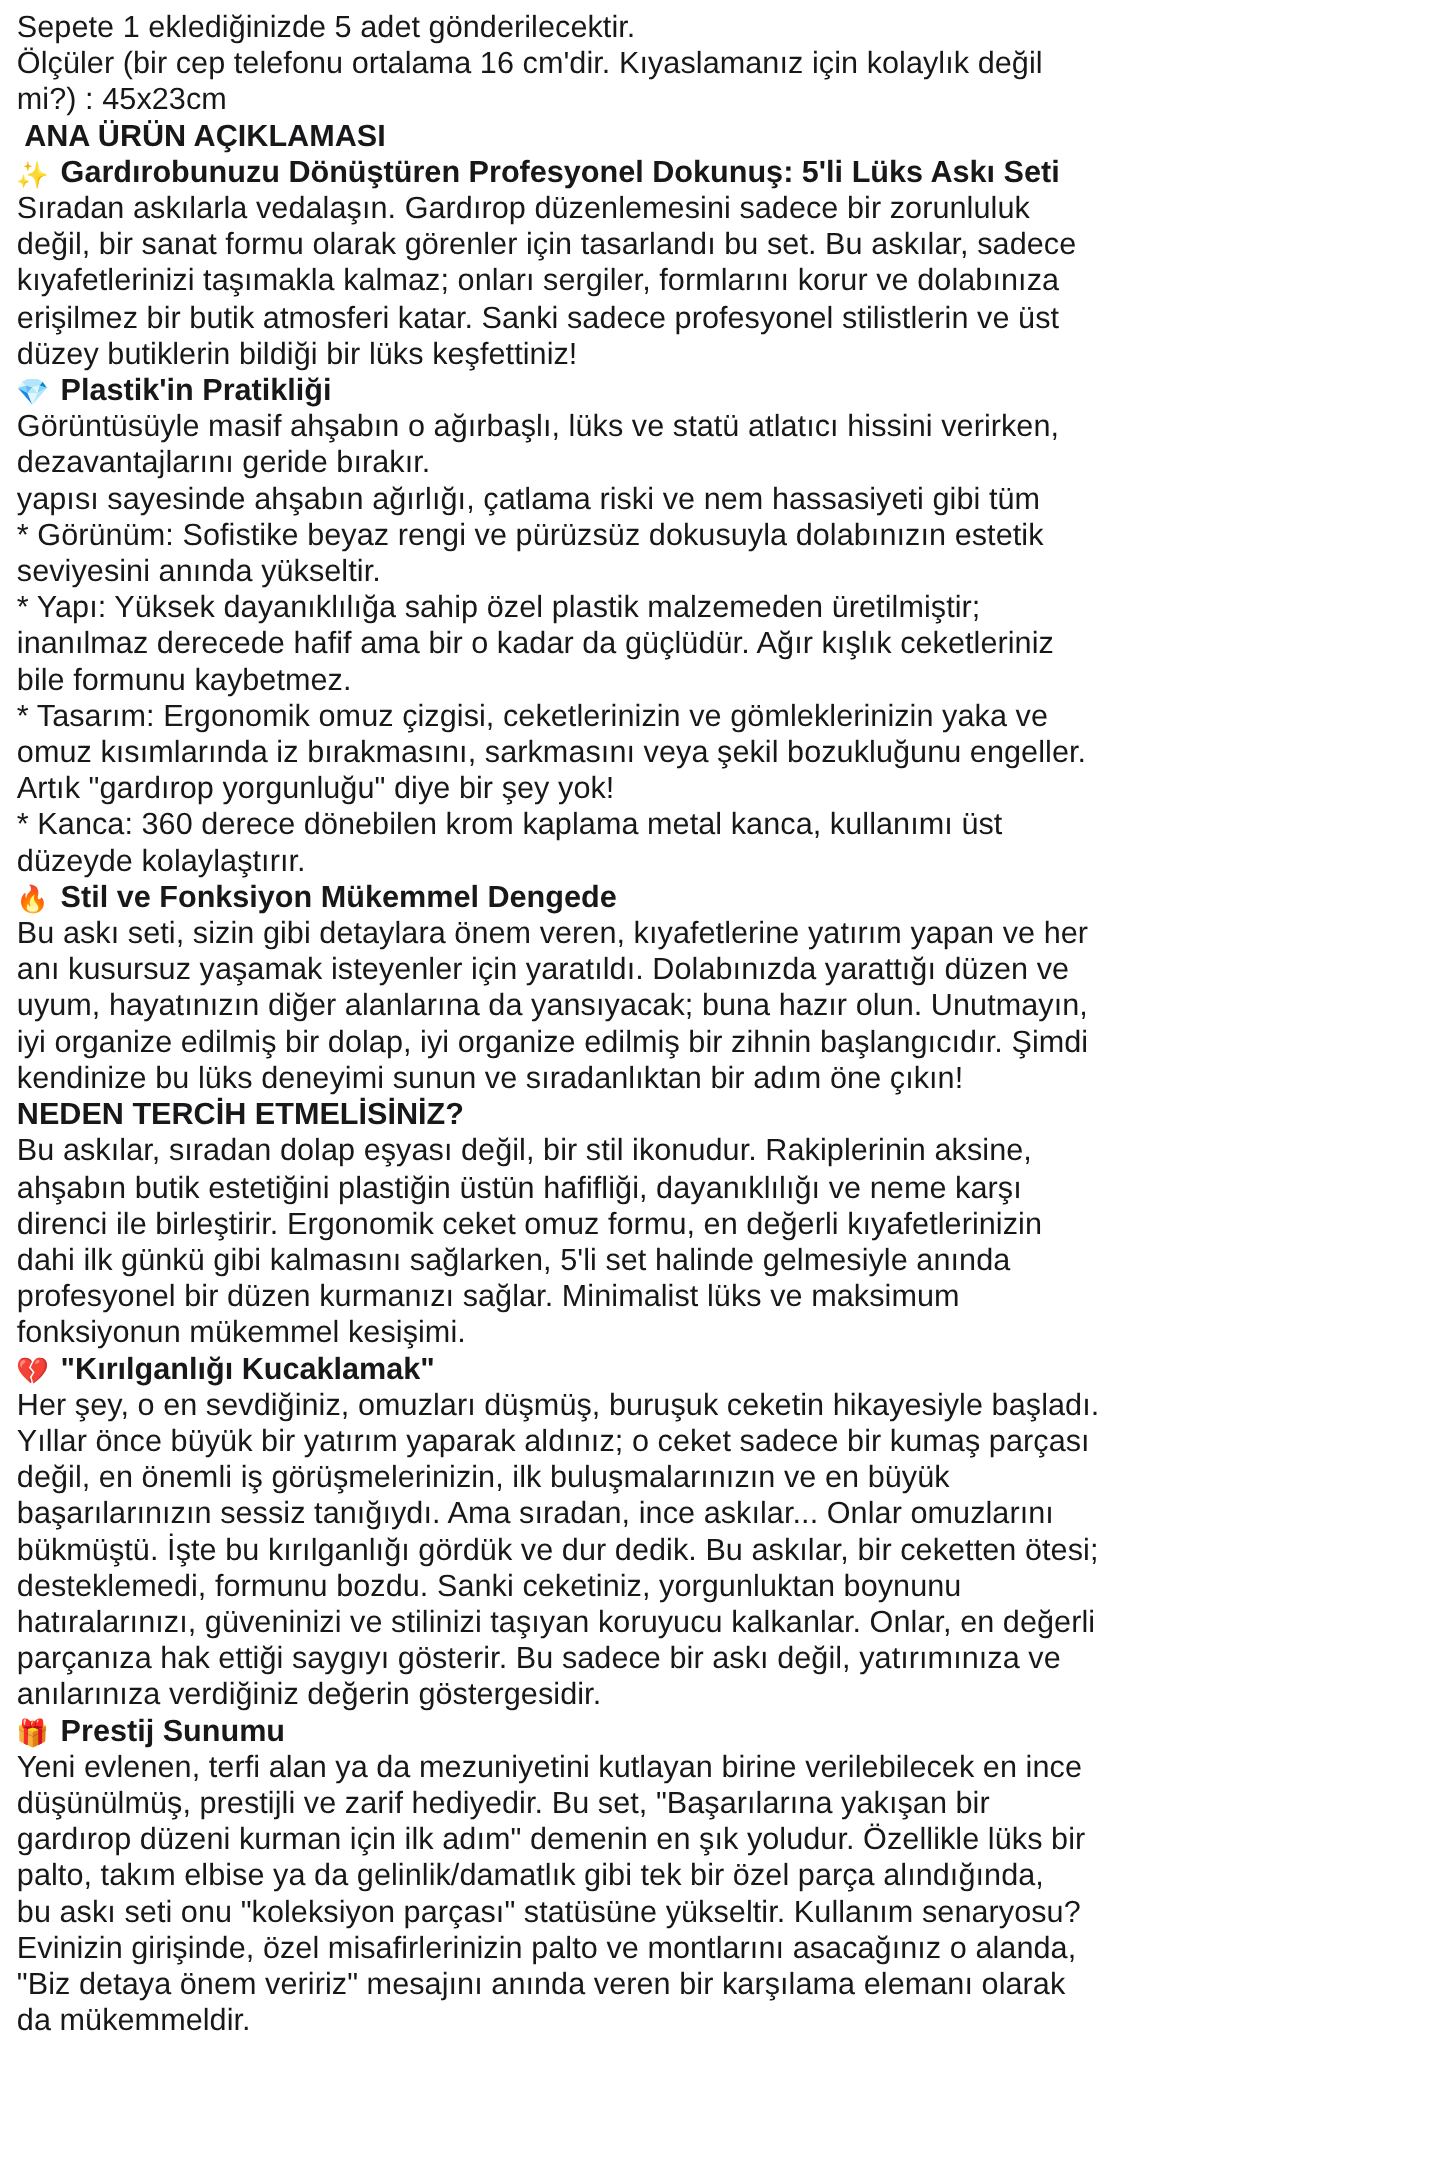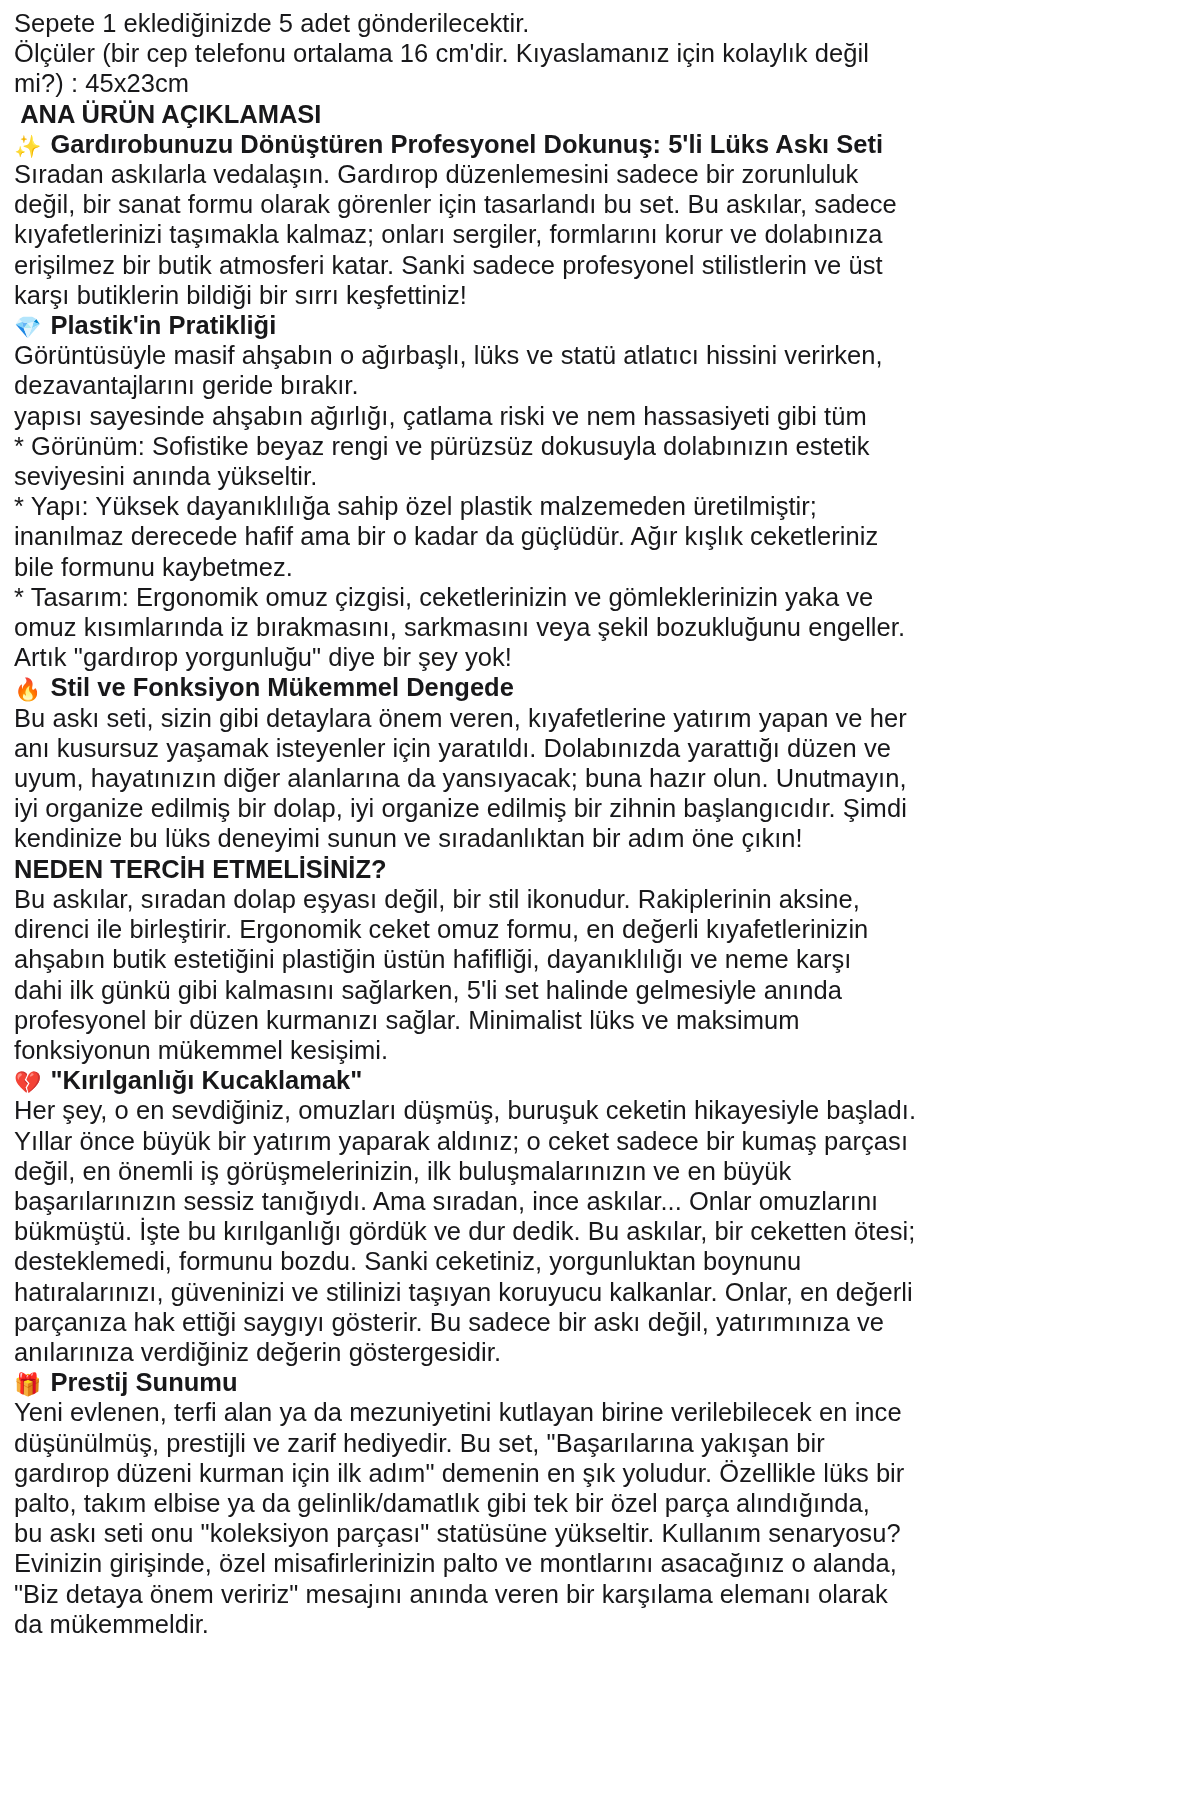--- a/index.html
+++ b/index.html
@@ -81,21 +81,21 @@
         <span class="heading-line"><span> ANA ÜRÜN AÇIKLAMASI</span></span>
       </div>
       <div class="block">
         <span class="heading-line"><span class="emoji emoji-sparkles">✨</span><span> </span><span>Gardırobunuzu Dönüştüren Profesyonel Dokunuş: 5'li Lüks Askı Seti</span></span>
       </div>
       <div class="block">
         <span class="tline"><span>Sıradan askılarla vedalaşın. Gardırop düzenlemesini sadece bir zorunluluk</span></span>
         <span class="tline"><span>değil, bir sanat formu olarak görenler için tasarlandı bu set. Bu askılar, sadece</span></span>
         <span class="tline"><span>kıyafetlerinizi taşımakla kalmaz; onları sergiler, formlarını korur ve dolabınıza</span></span>
         <span class="tline"><span>erişilmez bir butik atmosferi katar. Sanki sadece profesyonel stilistlerin ve üst</span></span>
-        <span class="tline"><span>karşı butiklerin bildiği bir sırrı keşfettiniz!</span></span>
+        <span class="tline"><span>düzey butiklerin bildiği bir lüks keşfettiniz!</span></span>
       </div>
       <div class="block">
         <span class="heading-line"><span class="emoji emoji-gem">💎</span><span> </span><span>Plastik'in Pratikliği</span></span>
       </div>
       <div class="block">
         <span class="tline"><span>Görüntüsüyle masif ahşabın o ağırbaşlı, lüks ve statü atlatıcı hissini verirken,</span></span>
         <span class="tline"><span>dezavantajlarını geride bırakır.</span></span>
         <span class="tline"><span>yapısı sayesinde ahşabın ağırlığı, çatlama riski ve nem hassasiyeti gibi tüm</span></span>
       </div>
       <div class="block">
@@ -106,36 +106,40 @@
         <span class="tline"><span>* Yapı: Yüksek dayanıklılığa sahip özel plastik malzemeden üretilmiştir;</span></span>
         <span class="tline"><span>inanılmaz derecede hafif ama bir o kadar da güçlüdür. Ağır kışlık ceketleriniz</span></span>
         <span class="tline"><span>bile formunu kaybetmez.</span></span>
       </div>
       <div class="block">
         <span class="tline"><span>* Tasarım: Ergonomik omuz çizgisi, ceketlerinizin ve gömleklerinizin yaka ve</span></span>
         <span class="tline"><span>omuz kısımlarında iz bırakmasını, sarkmasını veya şekil bozukluğunu engeller.</span></span>
         <span class="tline"><span>Artık "gardırop yorgunluğu" diye bir şey yok!</span></span>
       </div>
       <div class="block">
+        <span class="tline"><span>* Kanca: 360 derece dönebilen krom kaplama metal kanca, kullanımı üst</span></span>
+        <span class="tline"><span>düzeyde kolaylaştırır.</span></span>
+      </div>
+      <div class="block">
         <span class="heading-line"><span class="emoji emoji-fire">🔥</span><span> </span><span>Stil ve Fonksiyon Mükemmel Dengede</span></span>
       </div>
       <div class="block">
         <span class="tline"><span>Bu askı seti, sizin gibi detaylara önem veren, kıyafetlerine yatırım yapan ve her</span></span>
         <span class="tline"><span>anı kusursuz yaşamak isteyenler için yaratıldı. Dolabınızda yarattığı düzen ve</span></span>
         <span class="tline"><span>uyum, hayatınızın diğer alanlarına da yansıyacak; buna hazır olun. Unutmayın,</span></span>
         <span class="tline"><span>iyi organize edilmiş bir dolap, iyi organize edilmiş bir zihnin başlangıcıdır. Şimdi</span></span>
         <span class="tline"><span>kendinize bu lüks deneyimi sunun ve sıradanlıktan bir adım öne çıkın!</span></span>
       </div>
       <div class="block">
         <span class="heading-line"><span>NEDEN TERCİH ETMELİSİNİZ?</span></span>
       </div>
       <div class="block">
         <span class="tline"><span>Bu askılar, sıradan dolap eşyası değil, bir stil ikonudur. Rakiplerinin aksine,</span></span>
+        <span class="tline"><span>ahşabın butik estetiğini plastiğin üstün hafifliği, dayanıklılığı ve neme karşı</span></span>
         <span class="tline"><span>direnci ile birleştirir. Ergonomik ceket omuz formu, en değerli kıyafetlerinizin</span></span>
-        <span class="tline"><span>ahşabın butik estetiğini plastiğin üstün hafifliği, dayanıklılığı ve neme karşı</span></span>
         <span class="tline"><span>dahi ilk günkü gibi kalmasını sağlarken, 5'li set halinde gelmesiyle anında</span></span>
         <span class="tline"><span>profesyonel bir düzen kurmanızı sağlar. Minimalist lüks ve maksimum</span></span>
         <span class="tline"><span>fonksiyonun mükemmel kesişimi.</span></span>
       </div>
       <div class="block">
         <span class="heading-line"><span class="emoji emoji-heart">💔</span><span> </span><span>"Kırılganlığı Kucaklamak"</span></span>
       </div>
       <div class="block">
         <span class="tline"><span>Her şey, o en sevdiğiniz, omuzları düşmüş, buruşuk ceketin hikayesiyle başladı.</span></span>
         <span class="tline"><span>Yıllar önce büyük bir yatırım yaparak aldınız; o ceket sadece bir kumaş parçası</span></span>

